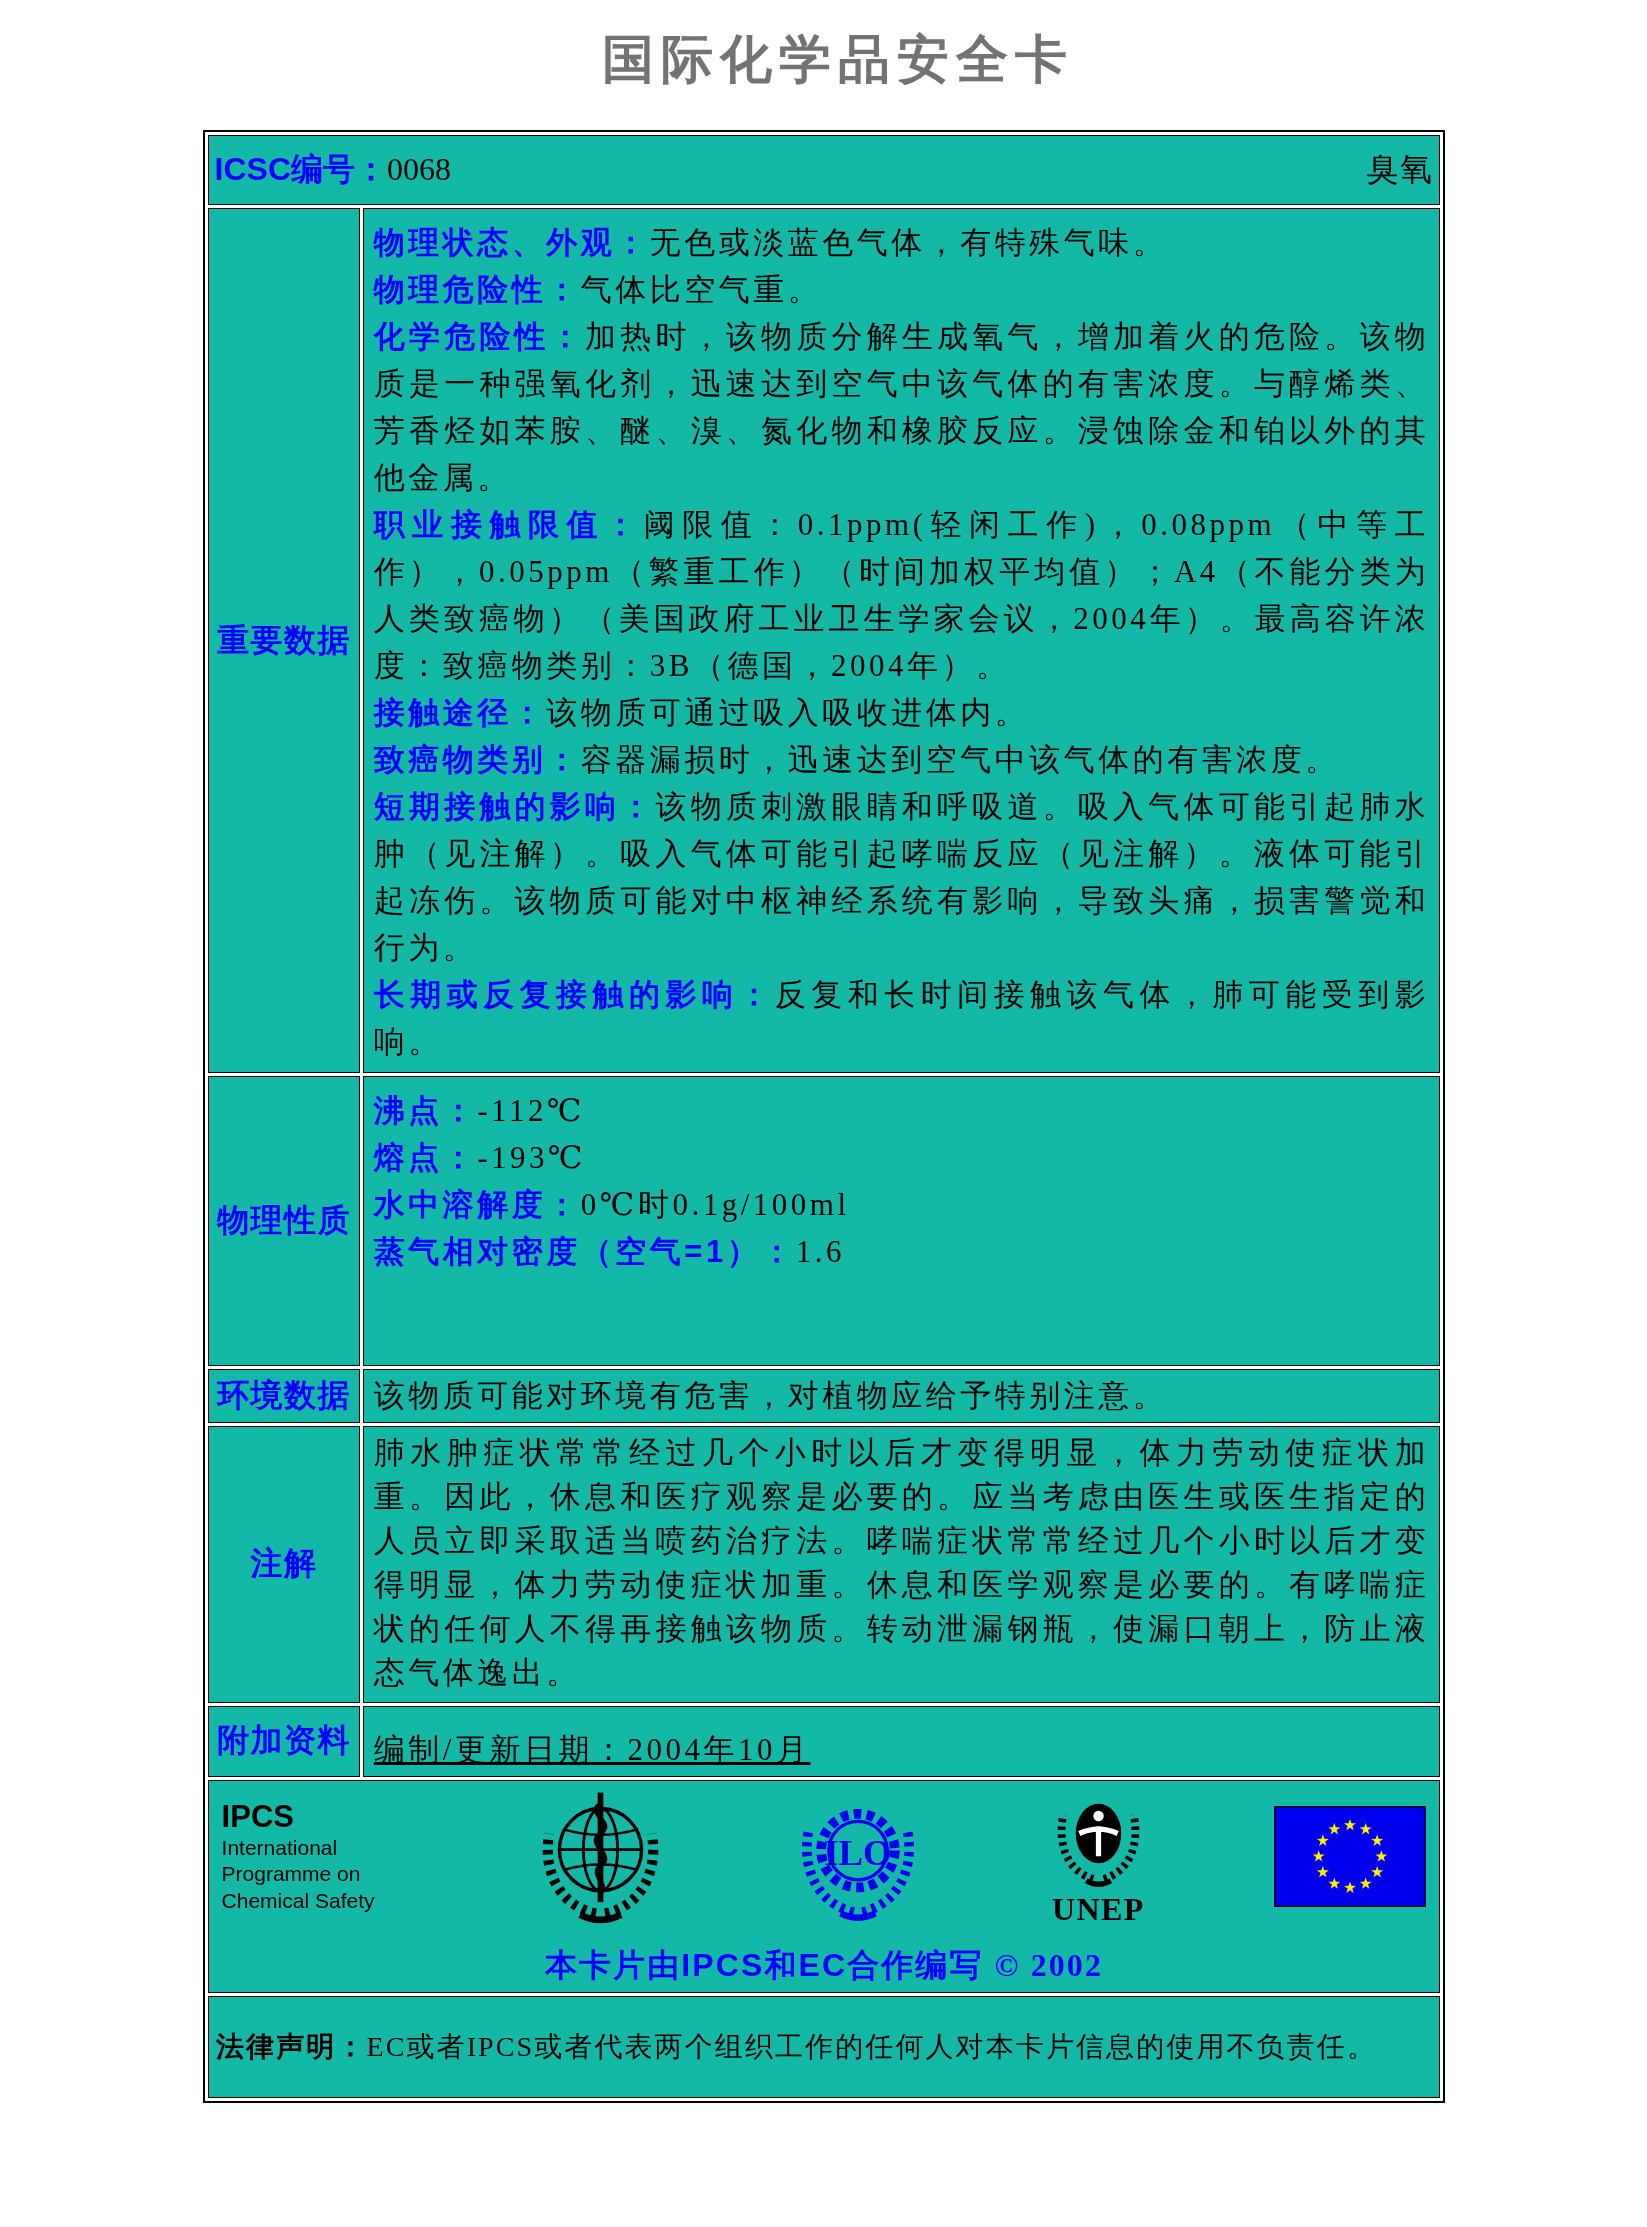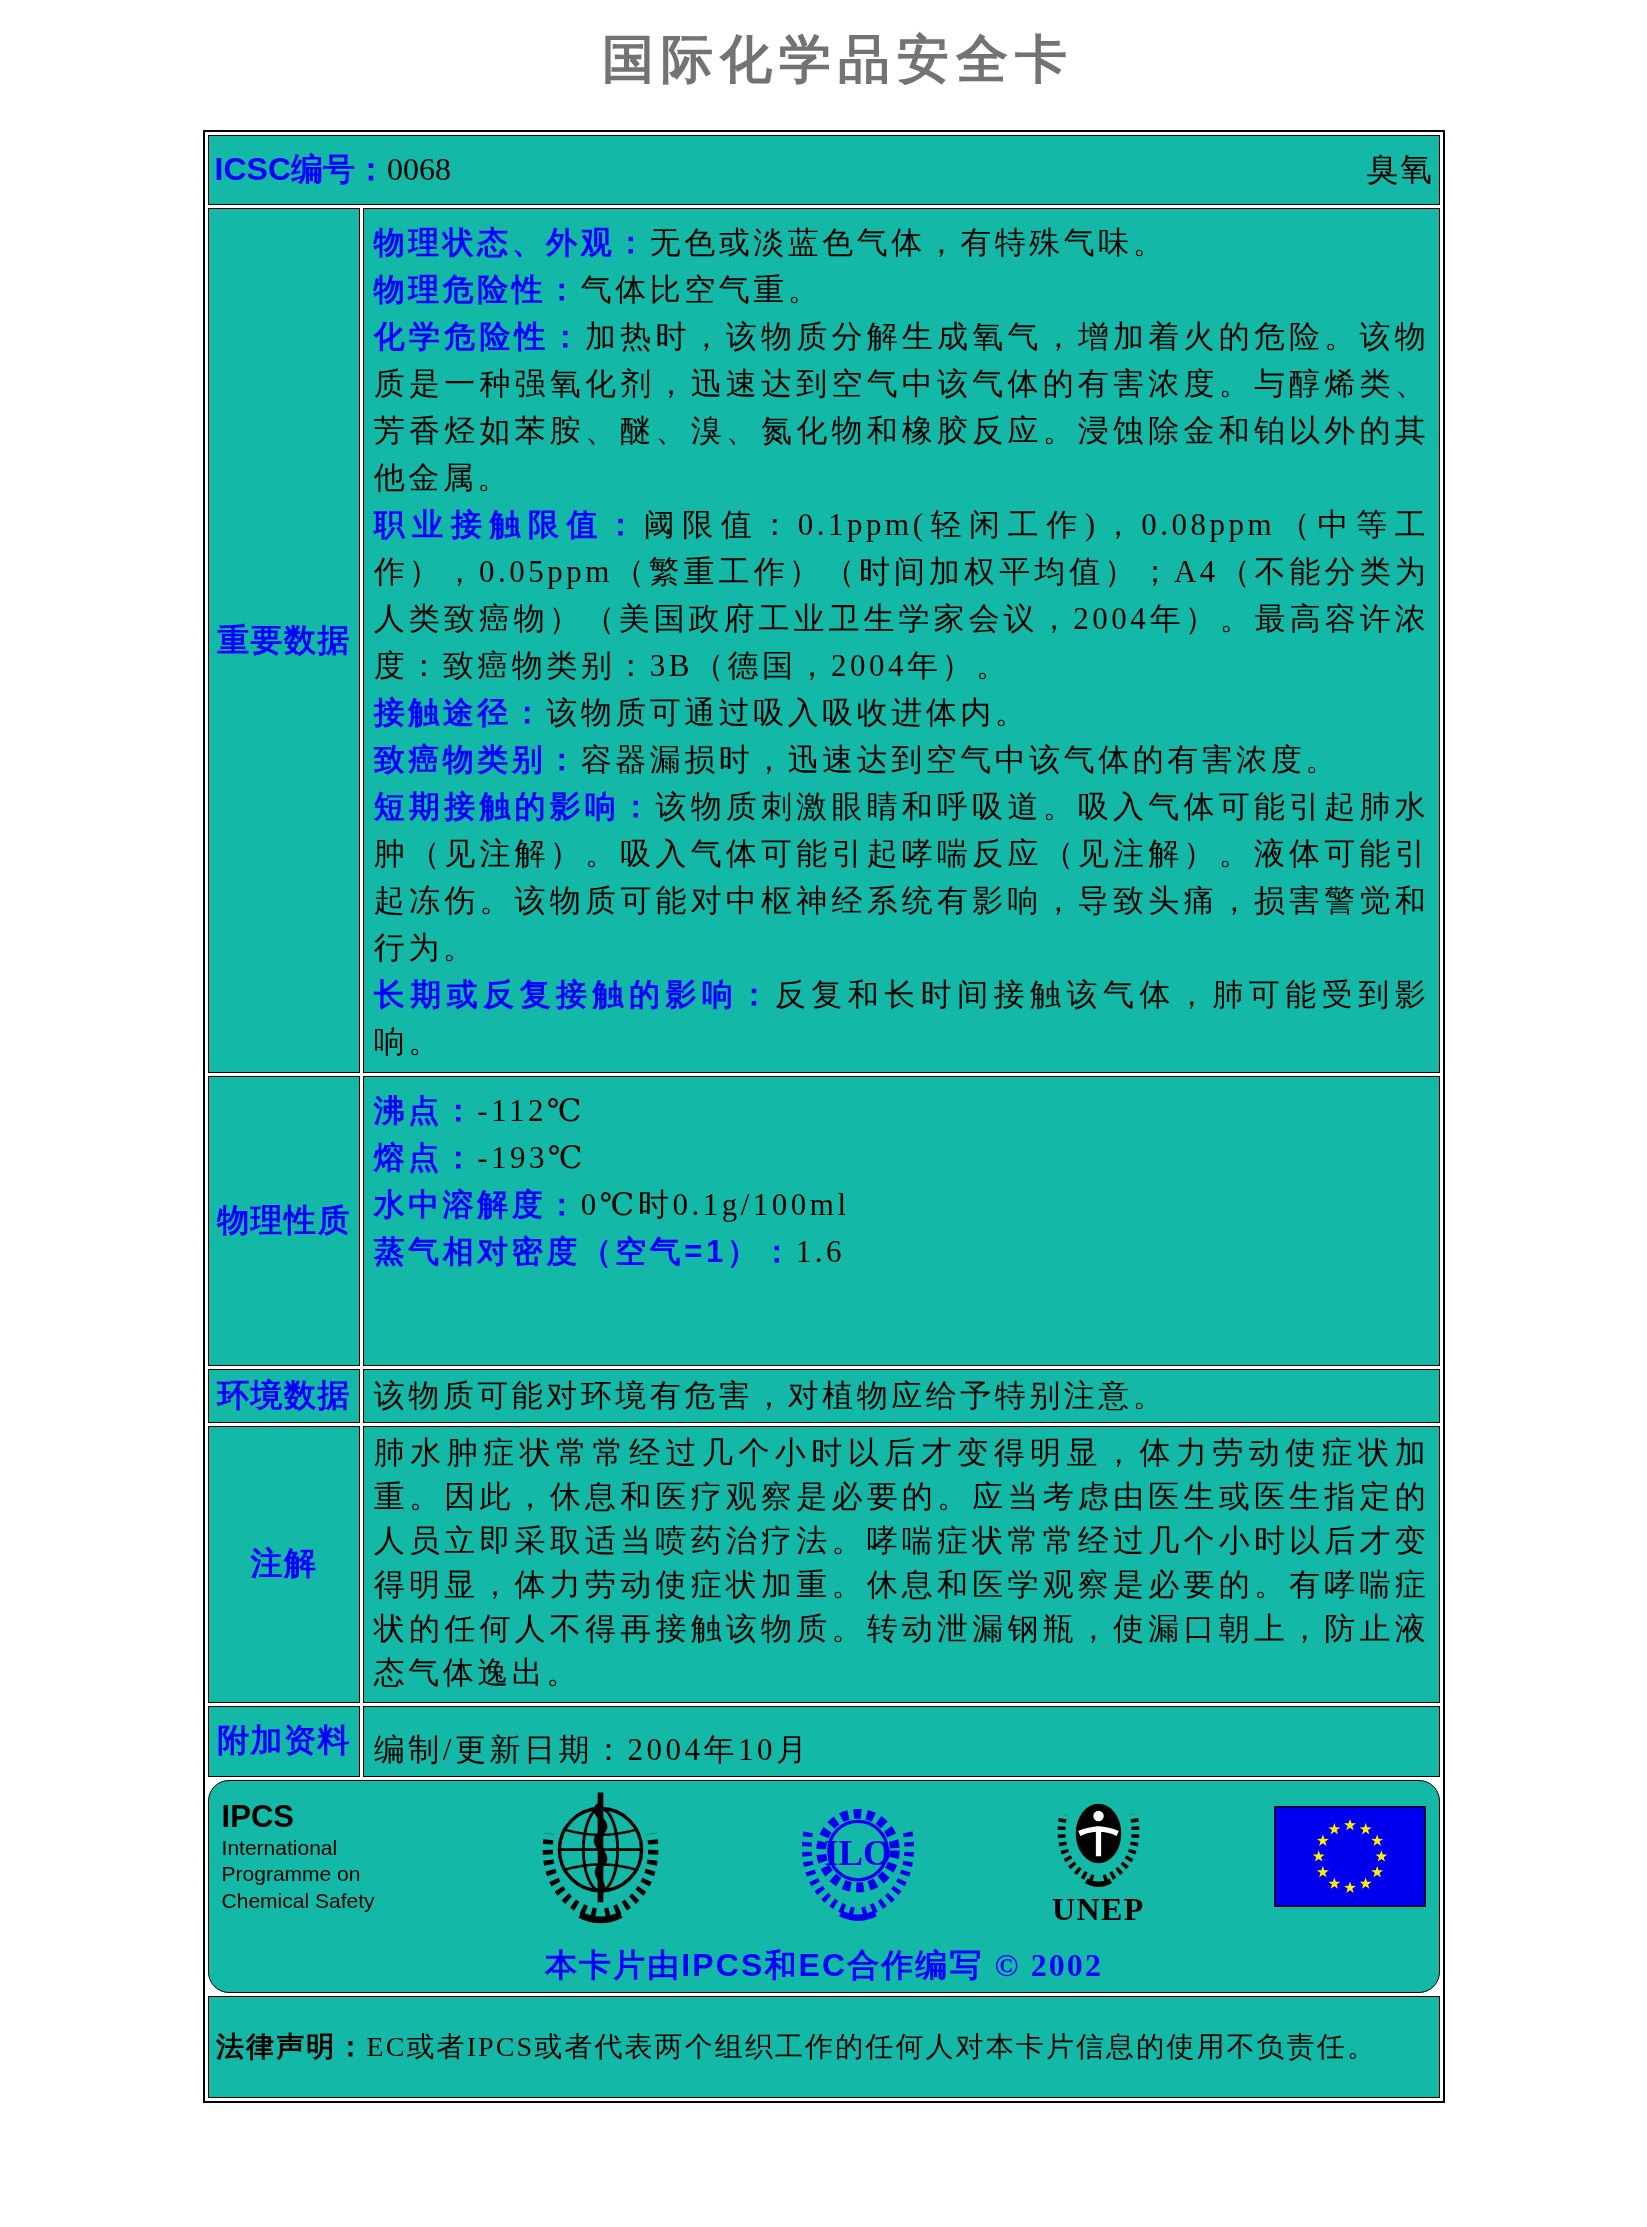--- a/index.html
+++ b/index.html
@@ -153,25 +153,25 @@
       <td class="cell content-cell vmid" style="padding-top:2px;padding-bottom:2.8px;">该物质可能对环境有危害，对植物应给予特别注意。</td>
     </tr>
 
     <tr>
       <td class="cell label-cell" style="height:230px;">注解</td>
       <td class="cell content-cell notes-cell">肺水肿症状常常经过几个小时以后才变得明显，体力劳动使症状加重。因此，休息和医疗观察是必要的。应当考虑由医生或医生指定的人员立即采取适当喷药治疗法。哮喘症状常常经过几个小时以后才变得明显，体力劳动使症状加重。休息和医学观察是必要的。有哮喘症状的任何人不得再接触该物质。转动泄漏钢瓶，使漏口朝上，防止液态气体逸出。</td>
     </tr>
 
     <tr>
       <td class="cell label-cell" style="height:61px;">附加资料</td>
-      <td class="cell content-cell vmid" style="padding-top:19px;padding-bottom:2.8px;">编制/更新日期：2004年10月</td>
-    </tr>
-
-    <tr>
-      <td class="cell footer-cell" colspan="2" style="height:197px;border-radius:21px;">
+      <td class="cell content-cell vmid" style="padding-top:19px;padding-bottom:2.8px;text-decoration:underline;">编制/更新日期：2004年10月</td>
+    </tr>
+
+    <tr>
+      <td class="cell footer-cell" colspan="2" style="height:197px;">
         <div class="logo-row">
 
           <div class="ipcs-block">
             <div class="ipcs-acronym">IPCS</div>
             <span class="ipcs-line">International</span>
             <span class="ipcs-line">Programme on</span>
             <span class="ipcs-line">Chemical Safety</span>
           </div>
 
           <span>

